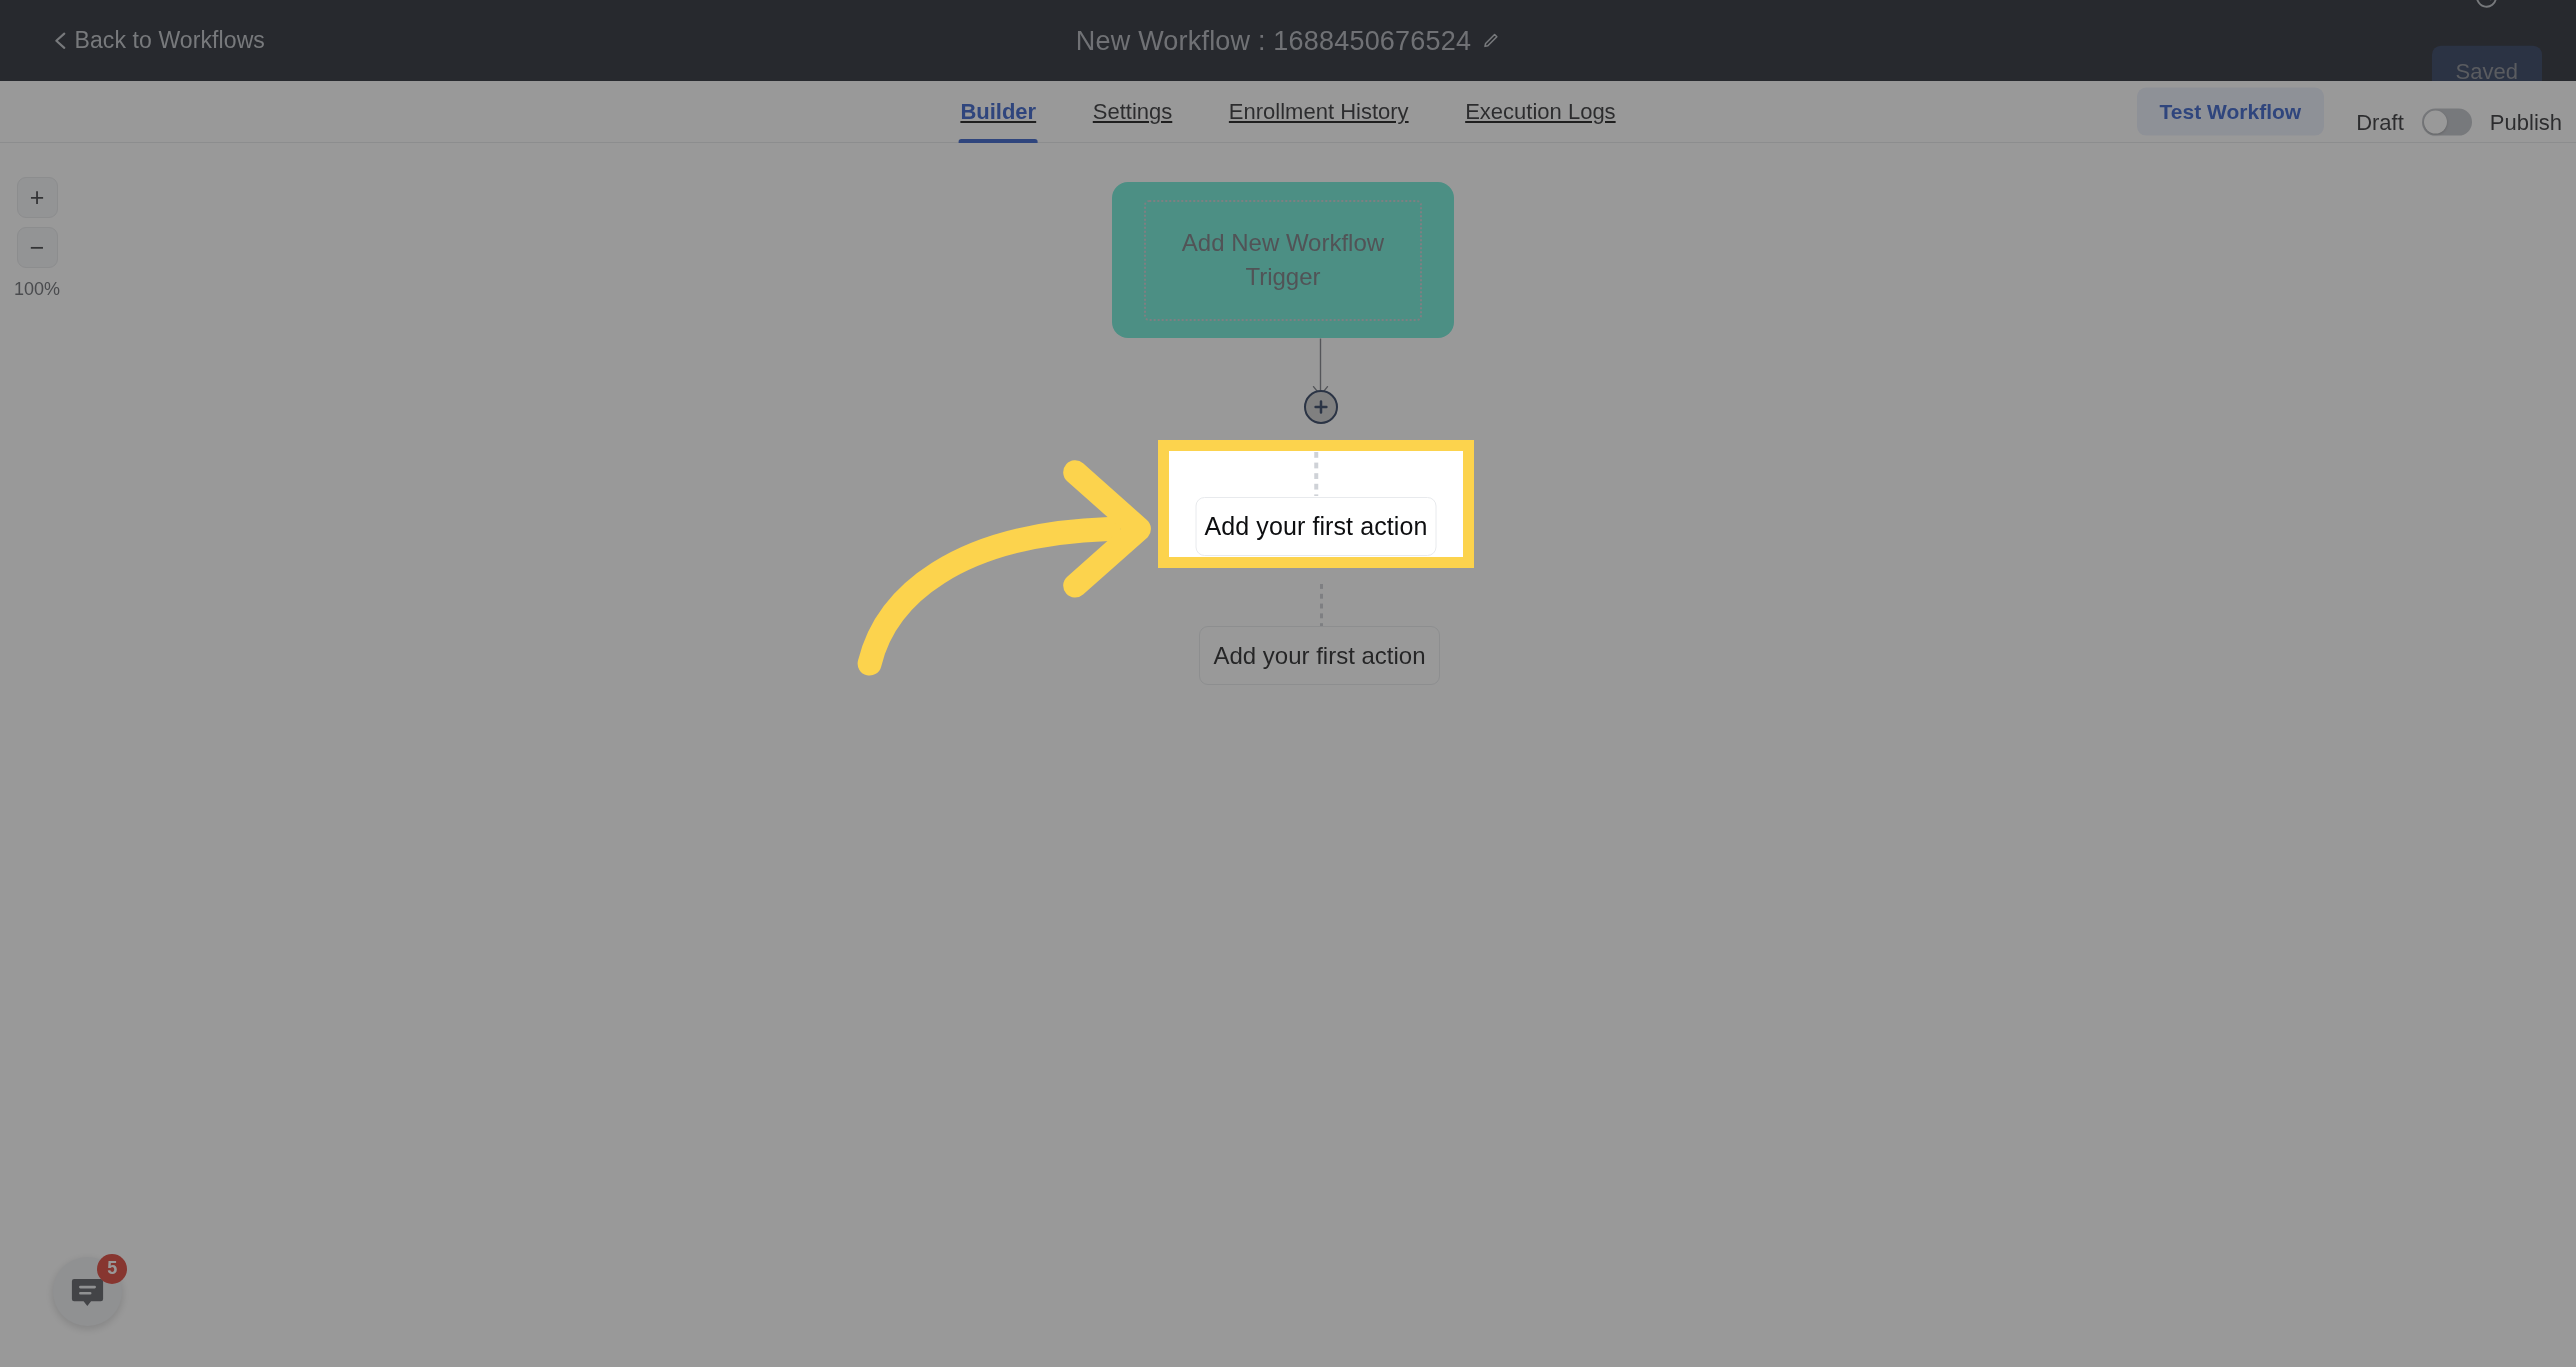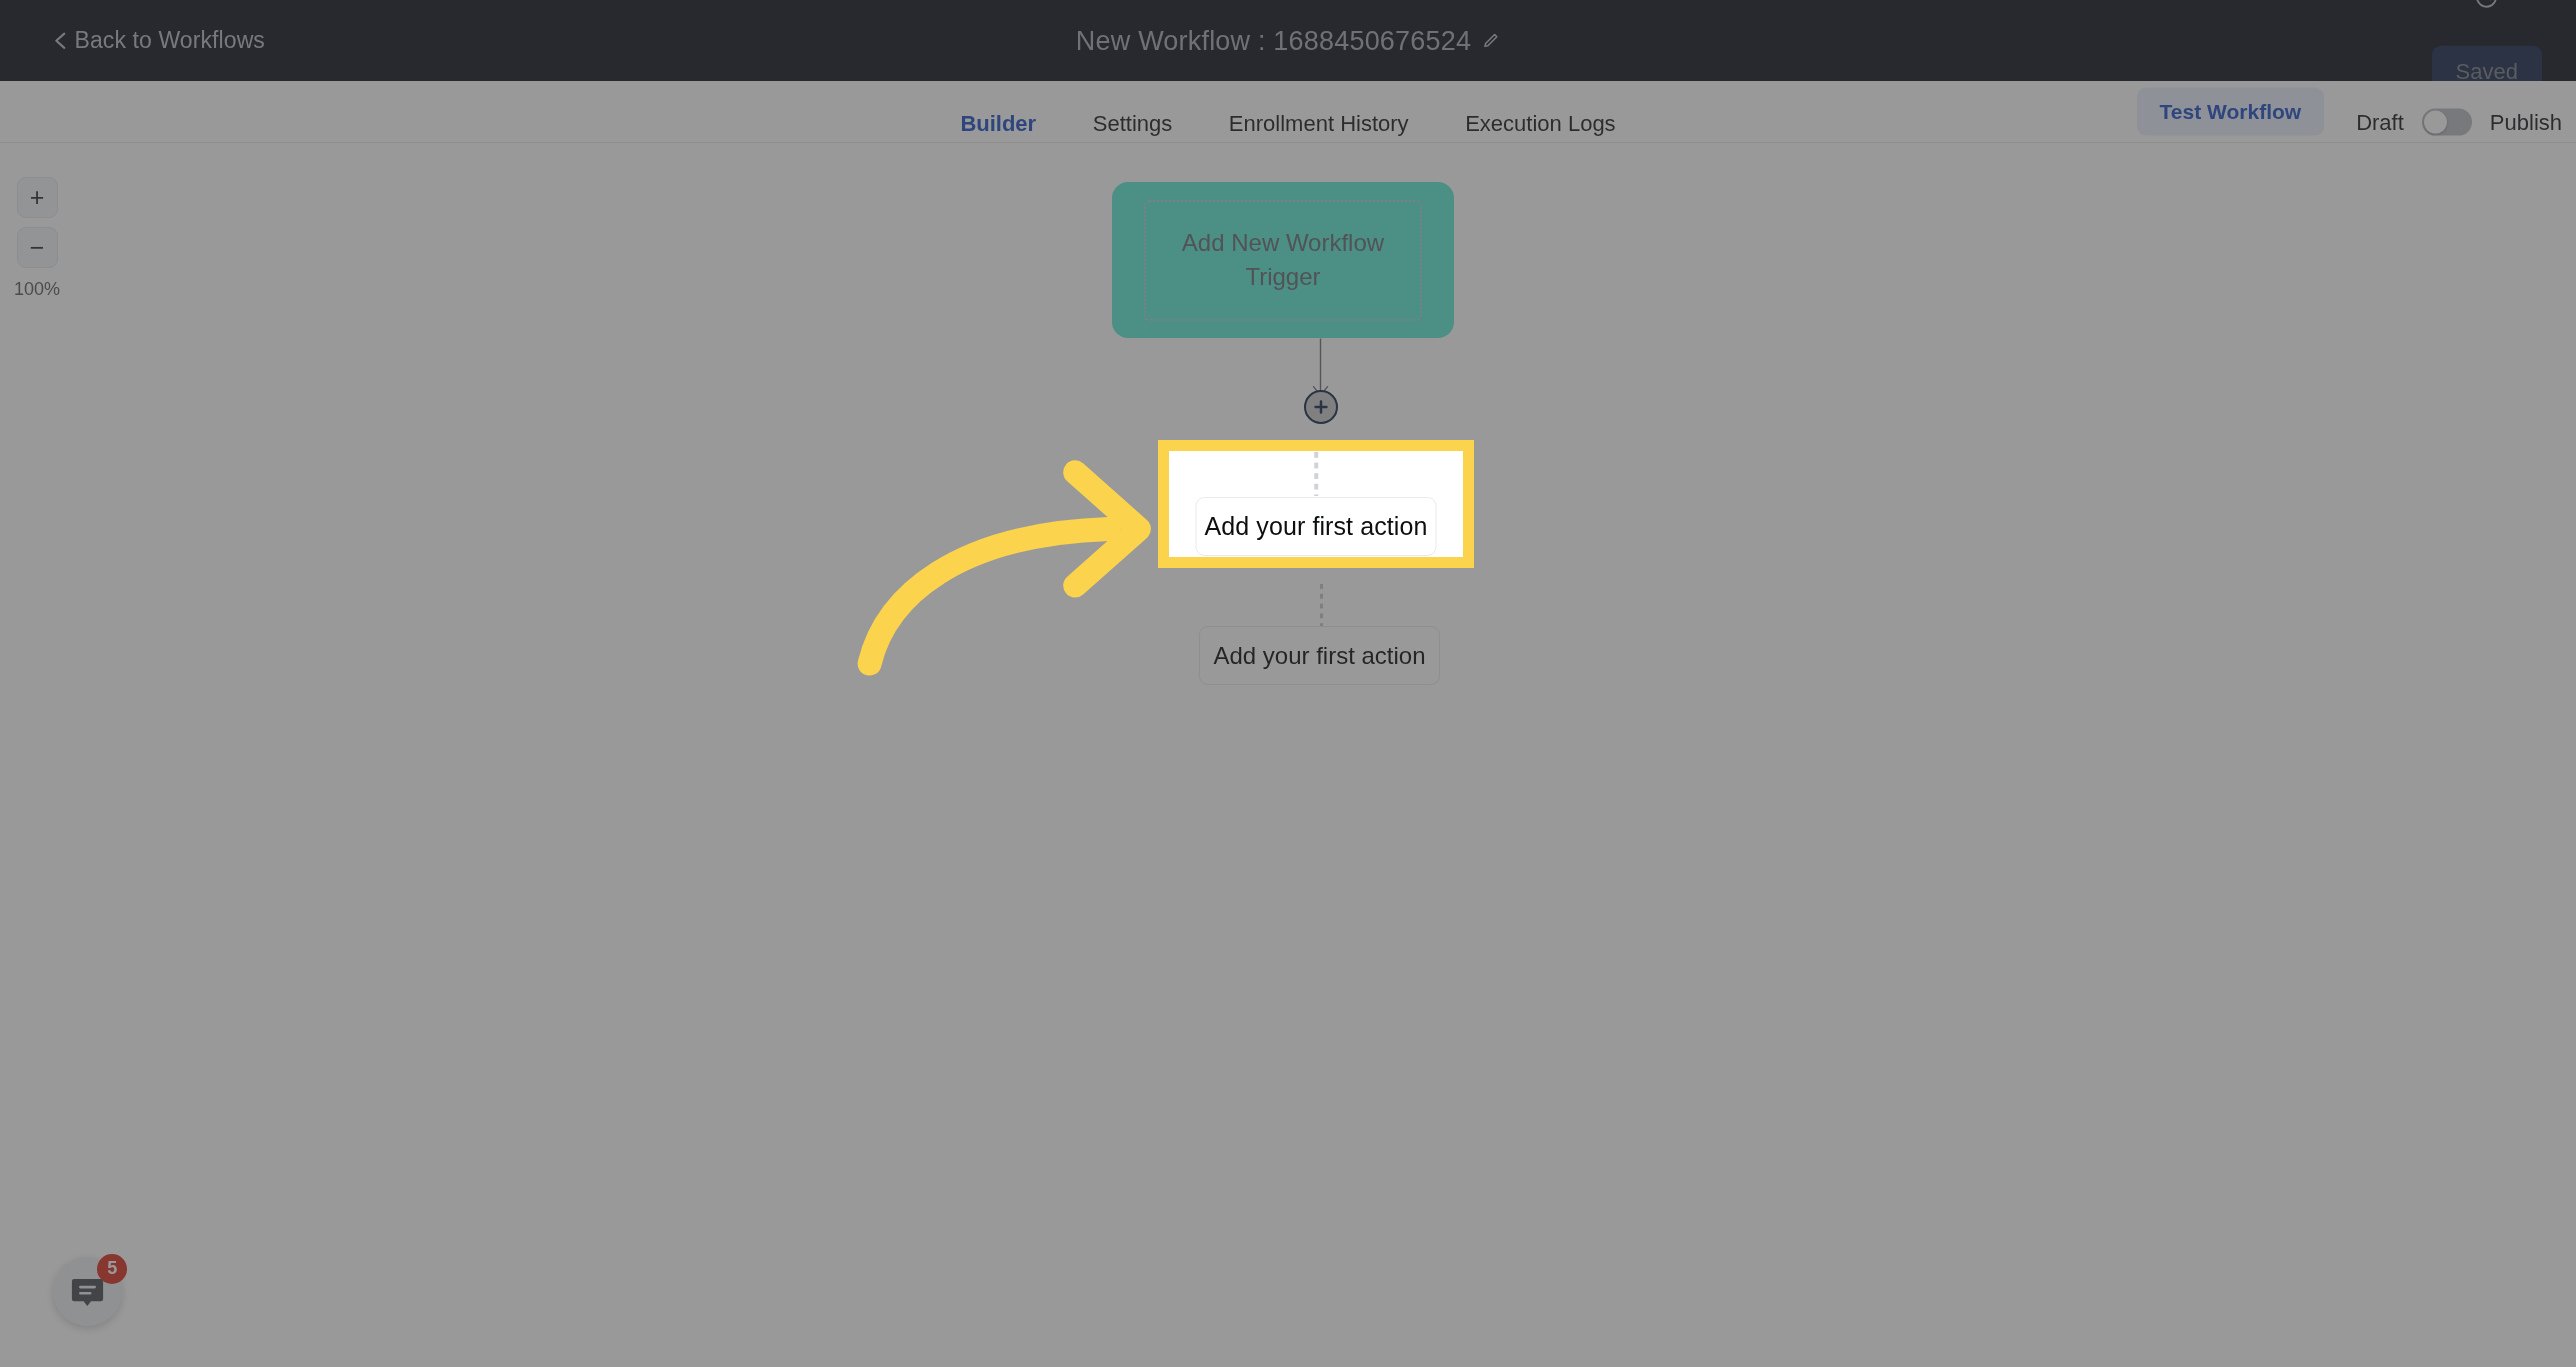--- a/index.html
+++ b/index.html
@@ -49,21 +49,21 @@
     font-family:"Liberation Sans", sans-serif;
   }
 
   
   .tabbar {
     position:absolute; top:81px; left:0; right:0; height:62px;
     background:#ffffff; border-bottom:0.9px solid #e3e5e8;
   }
   .tabs {
     position:absolute; left:50%; transform:translateX(-50%);
-    top:12px; height:62px; display:flex; align-items:flex-start; gap:53px;
+    top:0; height:62px; display:flex; align-items:flex-start; gap:53px;text-decoration:underline;
   }
   .tab {
     position:relative; height:62px;
     display:flex; align-items:center;
     font-size:22px; color:#1c1d20; cursor:pointer;
     padding:0 1.8px;
   }
   .tab.active { color:#2251c4; font-weight:bold; }
   .tab.active::after {
     content:""; position:absolute; left:0; right:0; bottom:0;

